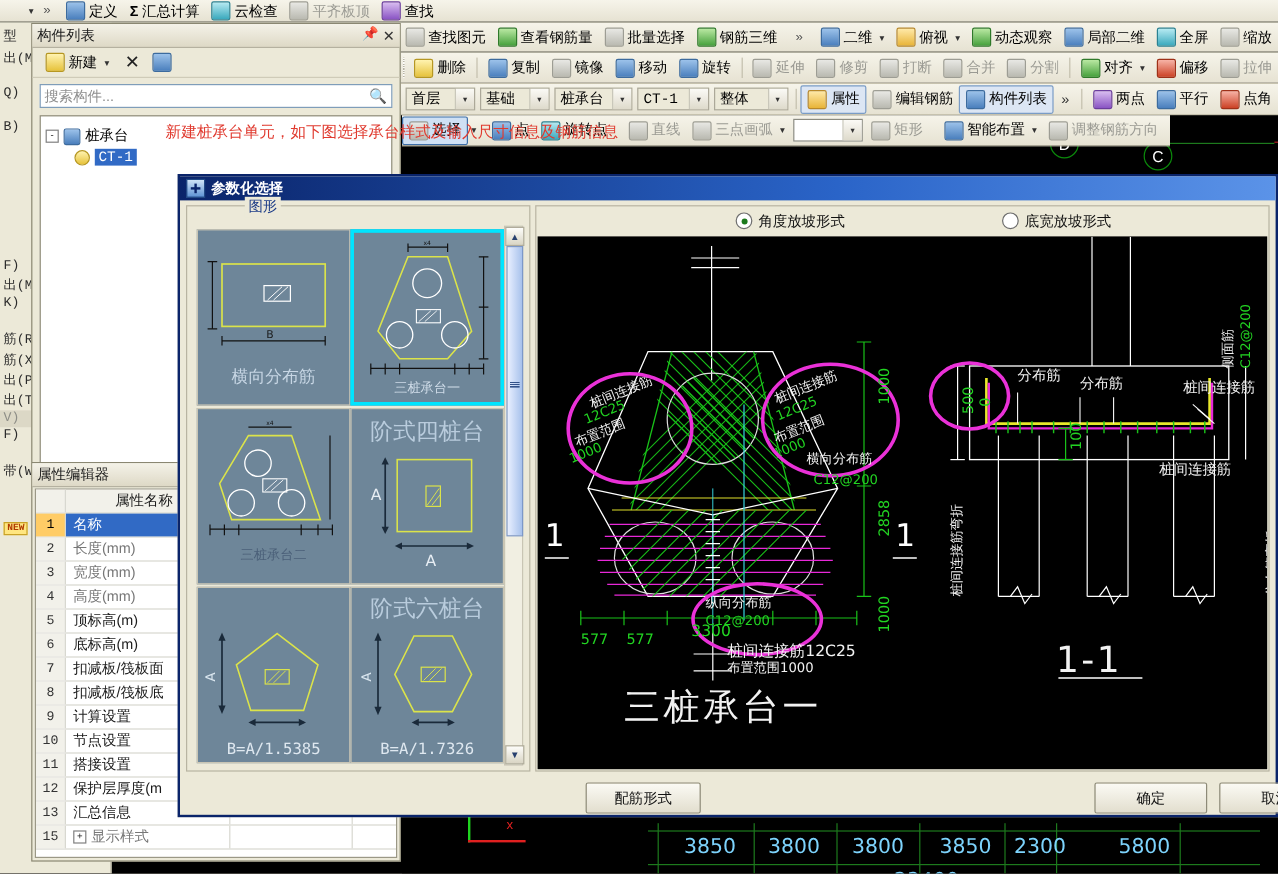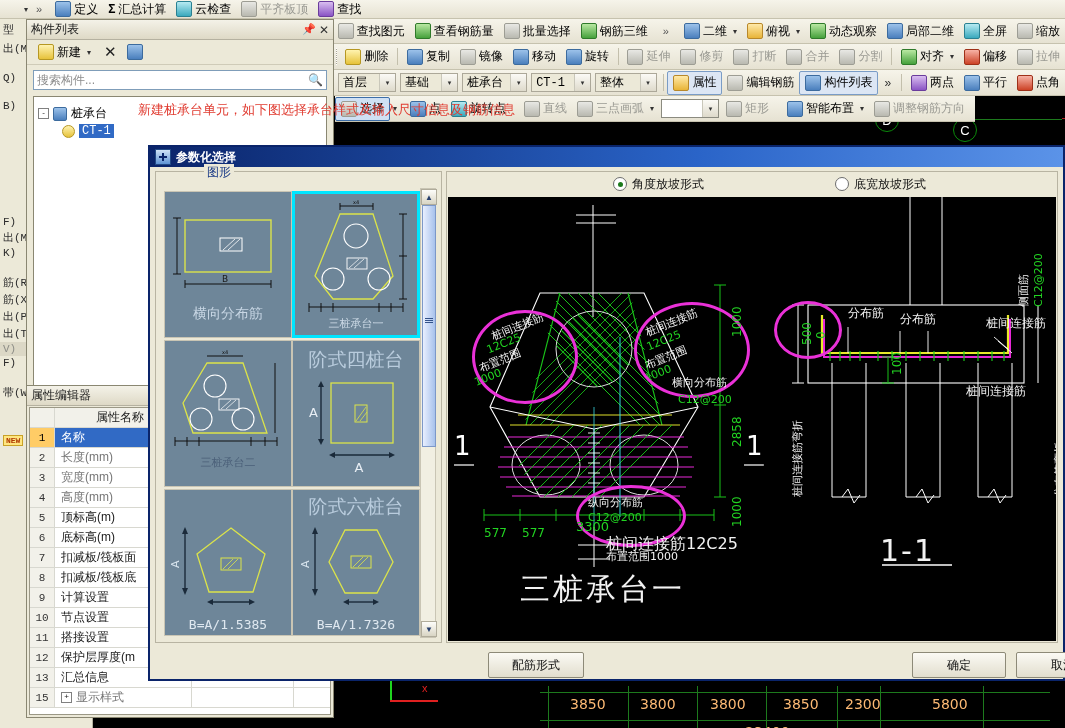--- a/index.html
+++ b/index.html
@@ -110,21 +110,21 @@
   .cbx{width:11px;height:11px;border:1px solid #7f9db9;background:#fff;}
 
   
   #redNote{left:138px;top:101px;color:#e03a2f;font-size:13px;white-space:nowrap;
      font-family:"DejaVu Sans",sans-serif;}
   .gridcircle{width:22px;height:22px;border:1px solid #0b8a0b;border-radius:50%;
      color:#fff;font-size:13px;display:flex;align-items:center;justify-content:center;position:absolute;}
 
   
   #dimRow{left:540px;top:686px;width:525px;height:42px;}
-  .dimcell{position:absolute;color:#fdba74;font-size:14px;
+  .dimcell{position:absolute;color:#7dd3fc;font-size:17px;
      font-family:"DejaVu Sans",sans-serif;}
   .gline{position:absolute;background:#1d7a1d;}
 
   
   #dlg{left:148px;top:145px;width:917px;height:536px;background:#ece9d8;
        border:2px solid #0a246a;box-sizing:border-box;}
   #dlgTitle{height:20px;background:linear-gradient(90deg,#0a246a,#2a64c8 60%,#5b93e8);
        display:flex;align-items:center;padding:0 5px;color:#fff;font-size:12px;font-weight:bold;}
   #dlgTitle .ti{width:14px;height:14px;background:linear-gradient(#cfe3f7,#5e93d4);
        border:1px solid #224a86;margin-right:5px;position:relative;}
@@ -935,21 +935,21 @@
       <div class="lbl lblg" style="left:196px;top:170px;font-size:11px;transform:rotate(-22deg);">1000</div>
       <div class="ellipse" style="left:186px;top:105px;width:110px;height:90px;"></div>
 
       <div class="lbl lblw" style="left:224px;top:178px;font-size:11px;">横向分布筋</div>
       <div class="lbl lblg" style="left:230px;top:196px;font-size:11px;">C12@200</div>
 
       <div class="lbl lblw" style="left:140px;top:298px;font-size:11px;">纵向分布筋</div>
       <div class="lbl lblg" style="left:140px;top:314px;font-size:11px;">C12@200</div>
       <div class="ellipse" style="left:128px;top:288px;width:104px;height:56px;"></div>
 
-      <div class="lbl lblw" style="left:158px;top:337px;font-size:16px;">桩间连接筋12C25</div>
+      <div class="lbl lblw" style="left:158px;top:337px;font-size:13px;">桩间连接筋12C25</div>
       <div class="lbl lblw" style="left:158px;top:352px;font-size:11px;">布置范围1000</div>
 
       <div class="lbl lblg" style="left:36px;top:329px;font-size:12px;">577</div>
       <div class="lbl lblg" style="left:74px;top:329px;font-size:12px;">577</div>
       <div class="lbl lblg" style="left:128px;top:322px;font-size:13px;">3300</div>
       <div class="lbl lblg rot-90" style="left:282px;top:250px;font-size:12px;">2858</div>
       <div class="lbl lblg rot-90" style="left:282px;top:140px;font-size:12px;">1000</div>
       <div class="lbl lblg rot-90" style="left:282px;top:330px;font-size:12px;">1000</div>
 
       <div class="lbl lblw" style="left:72px;top:372px;font-size:30px;letter-spacing:3px;">三桩承台一</div>

